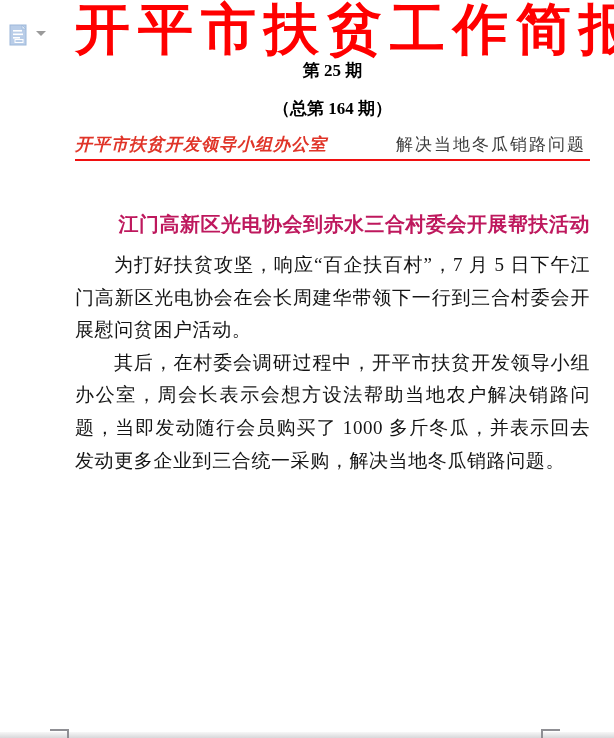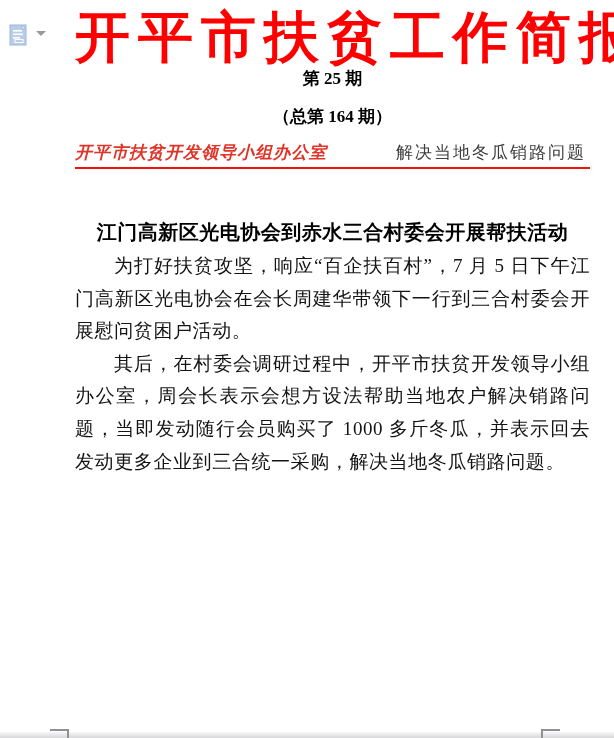--- a/index.html
+++ b/index.html
@@ -7,46 +7,46 @@
     width:614px;height:738px;background:#ffffff;overflow:hidden;
     font-family:"Liberation Serif","DejaVu Serif",serif;
   }
   .page{position:relative;width:614px;height:738px;background:#fff;}
 
   
   .paste-widget{position:absolute;left:9px;top:24px;display:flex;align-items:flex-start;gap:5px;cursor:pointer;}
   .paste-caret{width:0;height:0;margin-top:7px;border-left:5px solid transparent;border-right:5px solid transparent;border-top:5px solid #9a9a9a;}
 
   
-  .content{position:absolute;left:75px;top:8px;width:515px;}
+  .content{position:absolute;left:75px;top:0;width:515px;}
 
   .masthead{
     margin:0;padding-top:1px;text-align:center;
     color:#ff0000;font-weight:bold;font-size:55px;line-height:58px;
     letter-spacing:8px;white-space:nowrap;
     font-family:"Liberation Serif","DejaVu Serif",serif;
   }
   .issue-line{margin-top:0;text-align:center;font-weight:bold;font-size:17px;color:#000;}
   .issue-total{margin-top:15px;text-align:center;font-weight:bold;font-size:17px;color:#000;}
 
   .issuer-row{
     margin-top:15px;display:flex;justify-content:space-between;align-items:baseline;
     font-size:17px;line-height:20px;
   }
   .issuer-name{color:#e03428;font-weight:bold;letter-spacing:1px;font-style:italic;}
   .issue-date{color:#3d3d3d;letter-spacing:2px;padding-right:4px;}
 
   .red-rule{margin:4px 0 0 0;border:none;border-top:2px solid #f01010;width:100%;}
 
   .article-title{
-    margin:50px 0 0 0;text-align:center;color:#000000;
+    margin:50px 0 0 0;text-align:right;color:#be185d;
     font-family:Liberation Serif, serif;
     font-weight:bold;font-size:20px;line-height:26px;letter-spacing:0.5px;
   }
-  .body-text{margin-top:5px;}
+  .body-text{margin-top:12px;}
   .body-text p{
     margin:0;color:#141414;font-size:19px;line-height:32.6px;
     text-align:justify;text-indent:2.05em;letter-spacing:0.6px;
     font-family:"Liberation Serif","DejaVu Serif",serif;
   }
 
   
   .page-edge{position:absolute;left:0;bottom:0;width:614px;height:6px;
     background:linear-gradient(#f7f7f7,#d8d8da);}
   .boundary-mark{position:absolute;top:729px;width:17px;height:8px;border-top:2px solid #8f8f94;z-index:2;}

